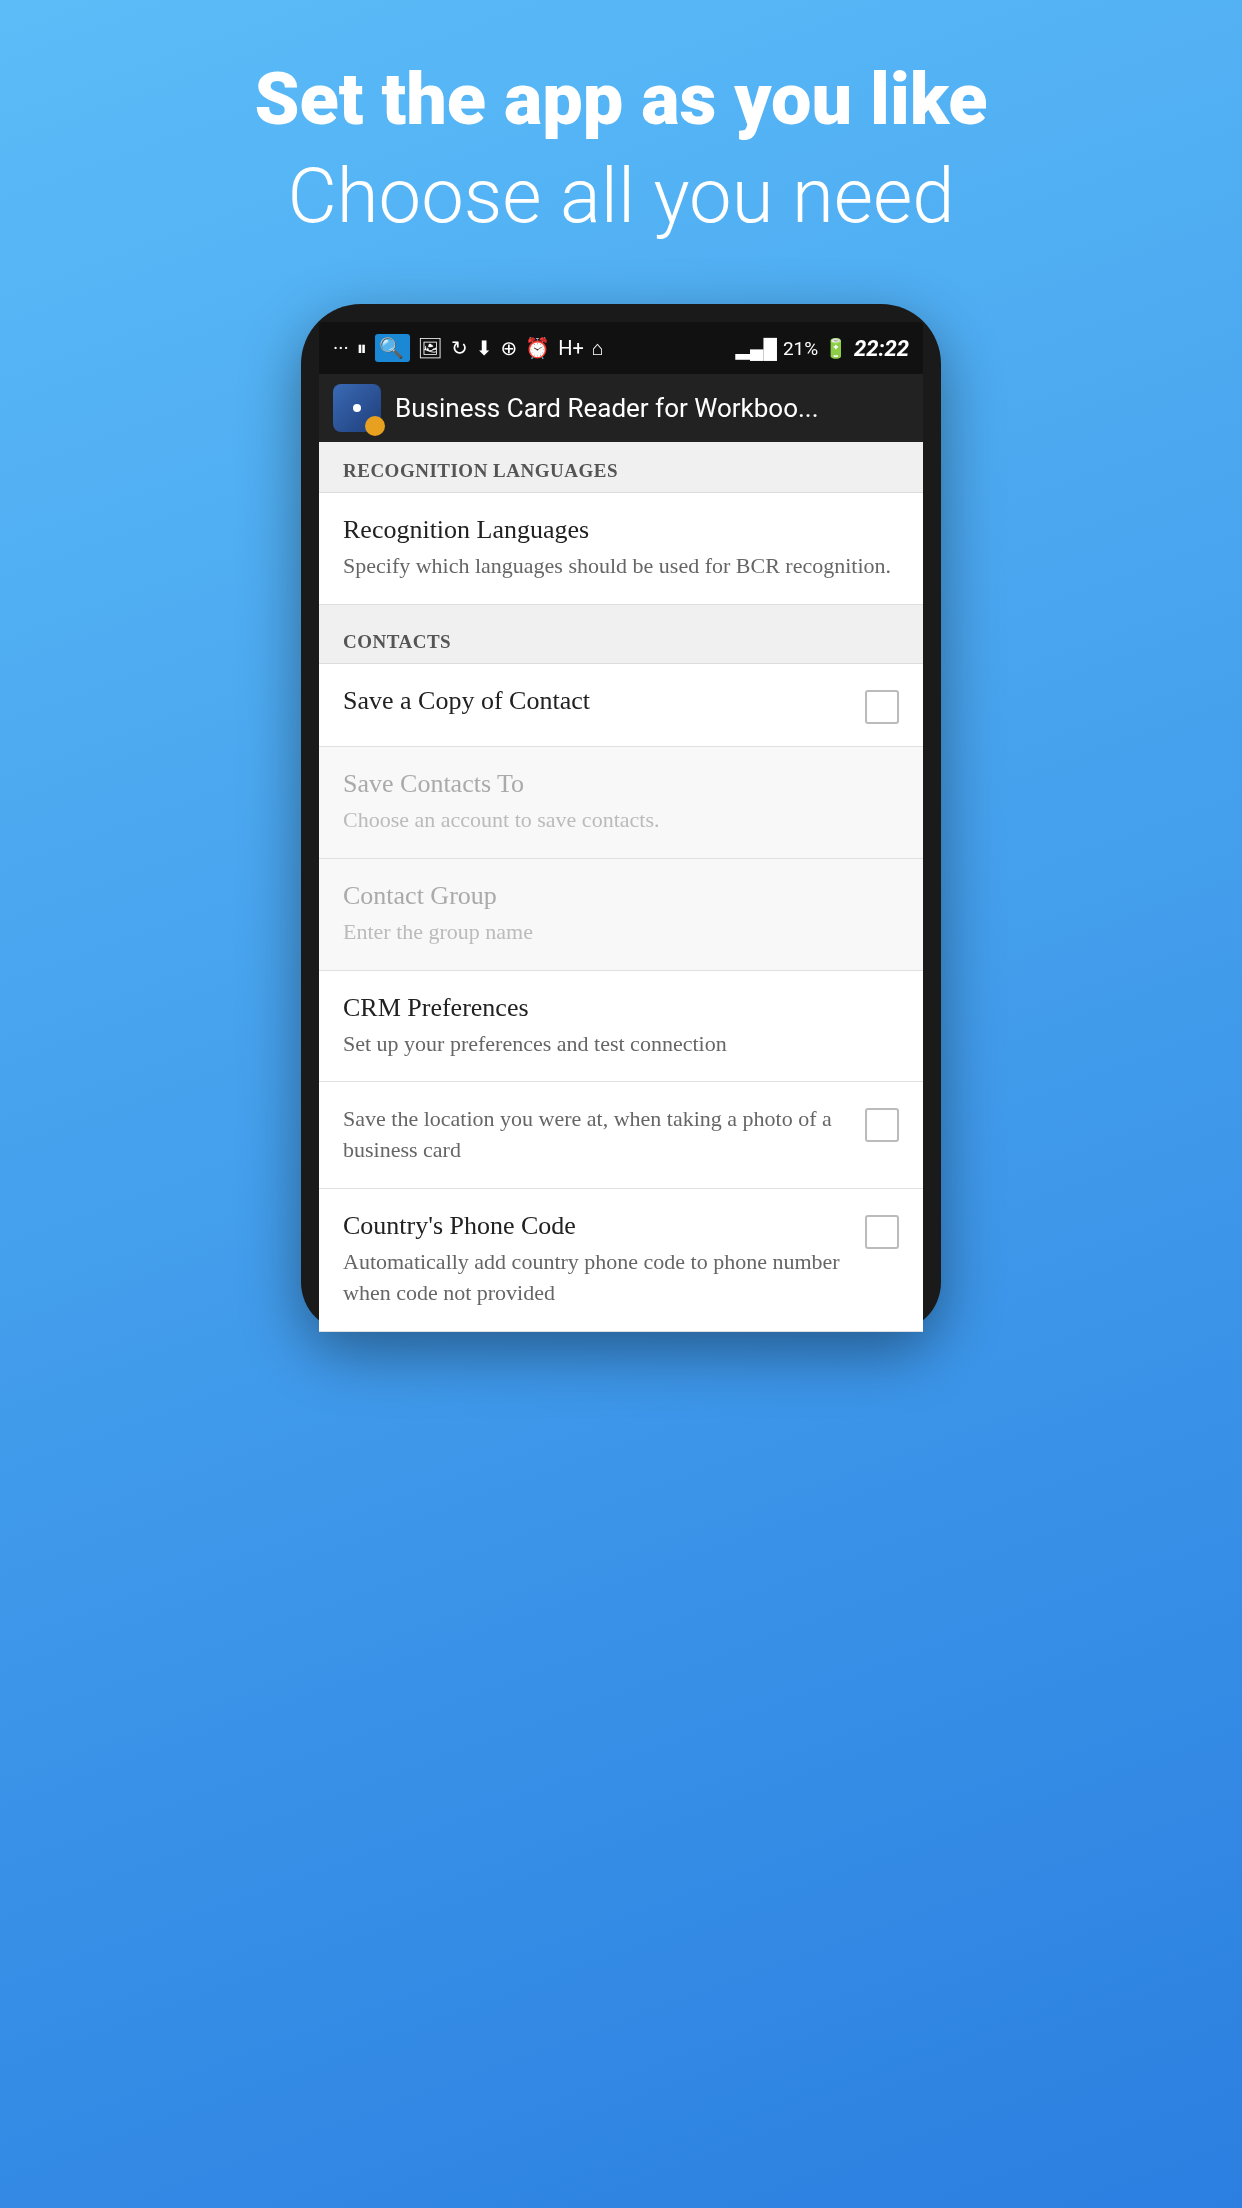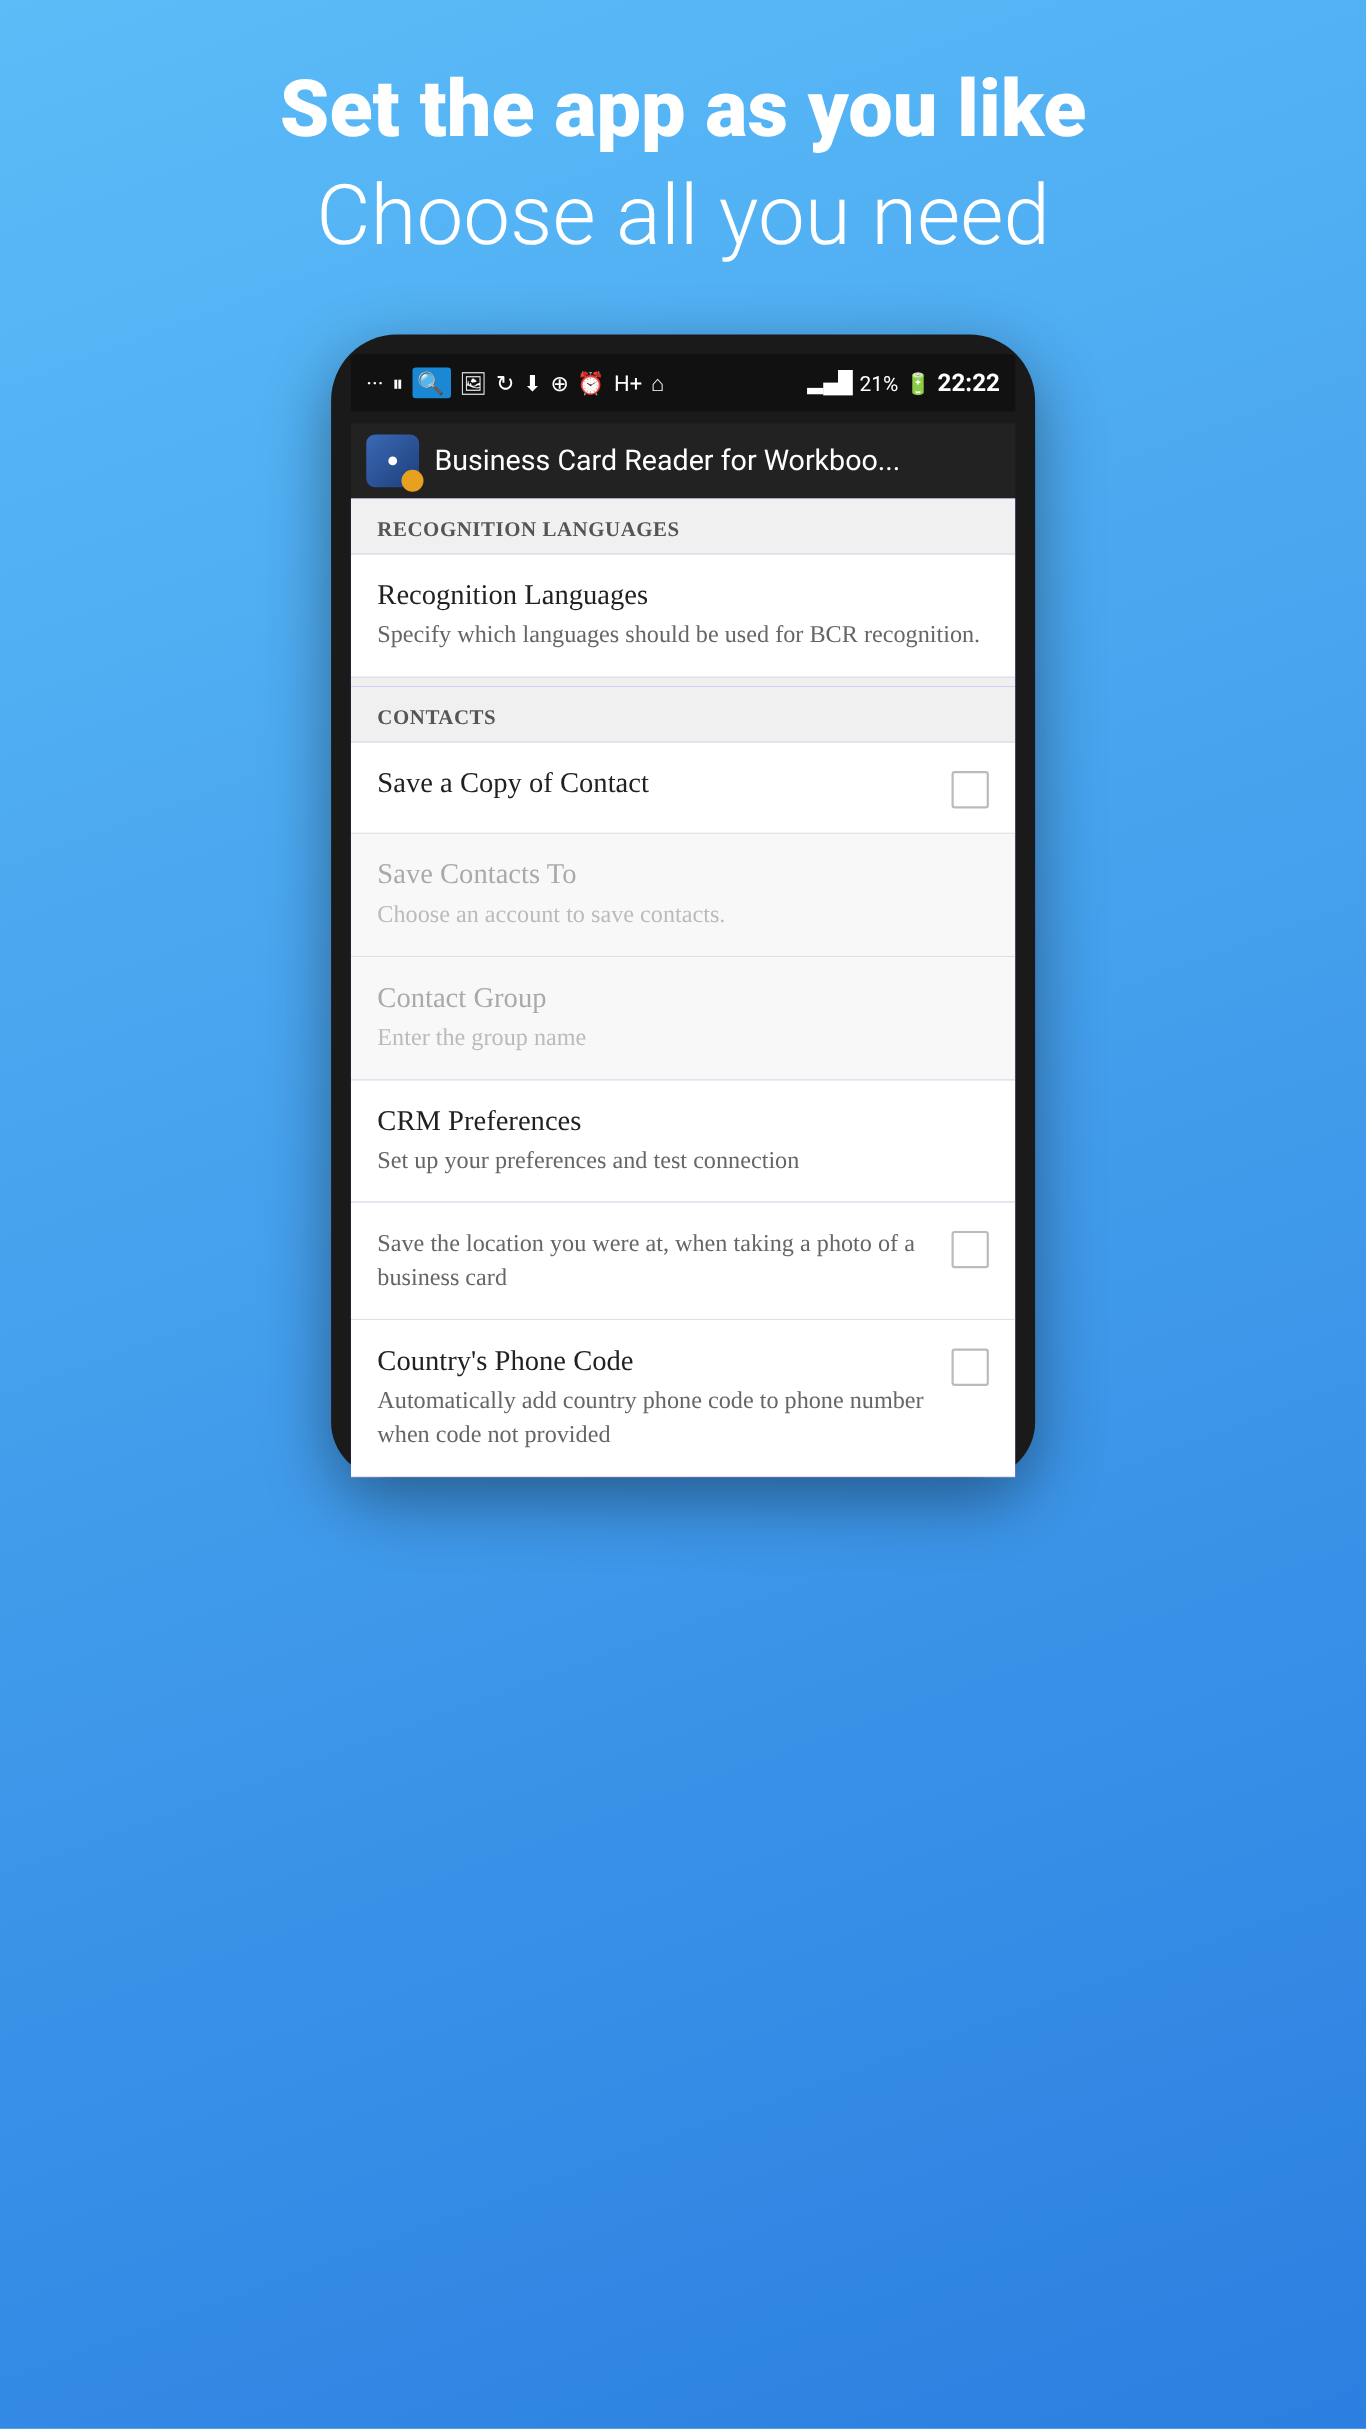--- a/index.html
+++ b/index.html
@@ -70,31 +70,31 @@
     .status-bar-right {
       display: flex;
       align-items: center;
       gap: 6px;
       font-size: 19px;
     }
 
     .status-time {
       font-size: 22px;
       font-weight: bold;
+      font-style: italic;
     }
 
     
     .app-toolbar {
       background: #222;
       height: 68px;
       display: flex;
       align-items: center;
       padding: 0 14px;
       gap: 14px;
-      margin-top: 11px;
     }
 
     .app-icon {
       width: 48px;
       height: 48px;
       background: linear-gradient(135deg, #3a6ab5 0%, #1e3e7a 100%);
       border-radius: 8px;
       display: flex;
       align-items: center;
       justify-content: center;

